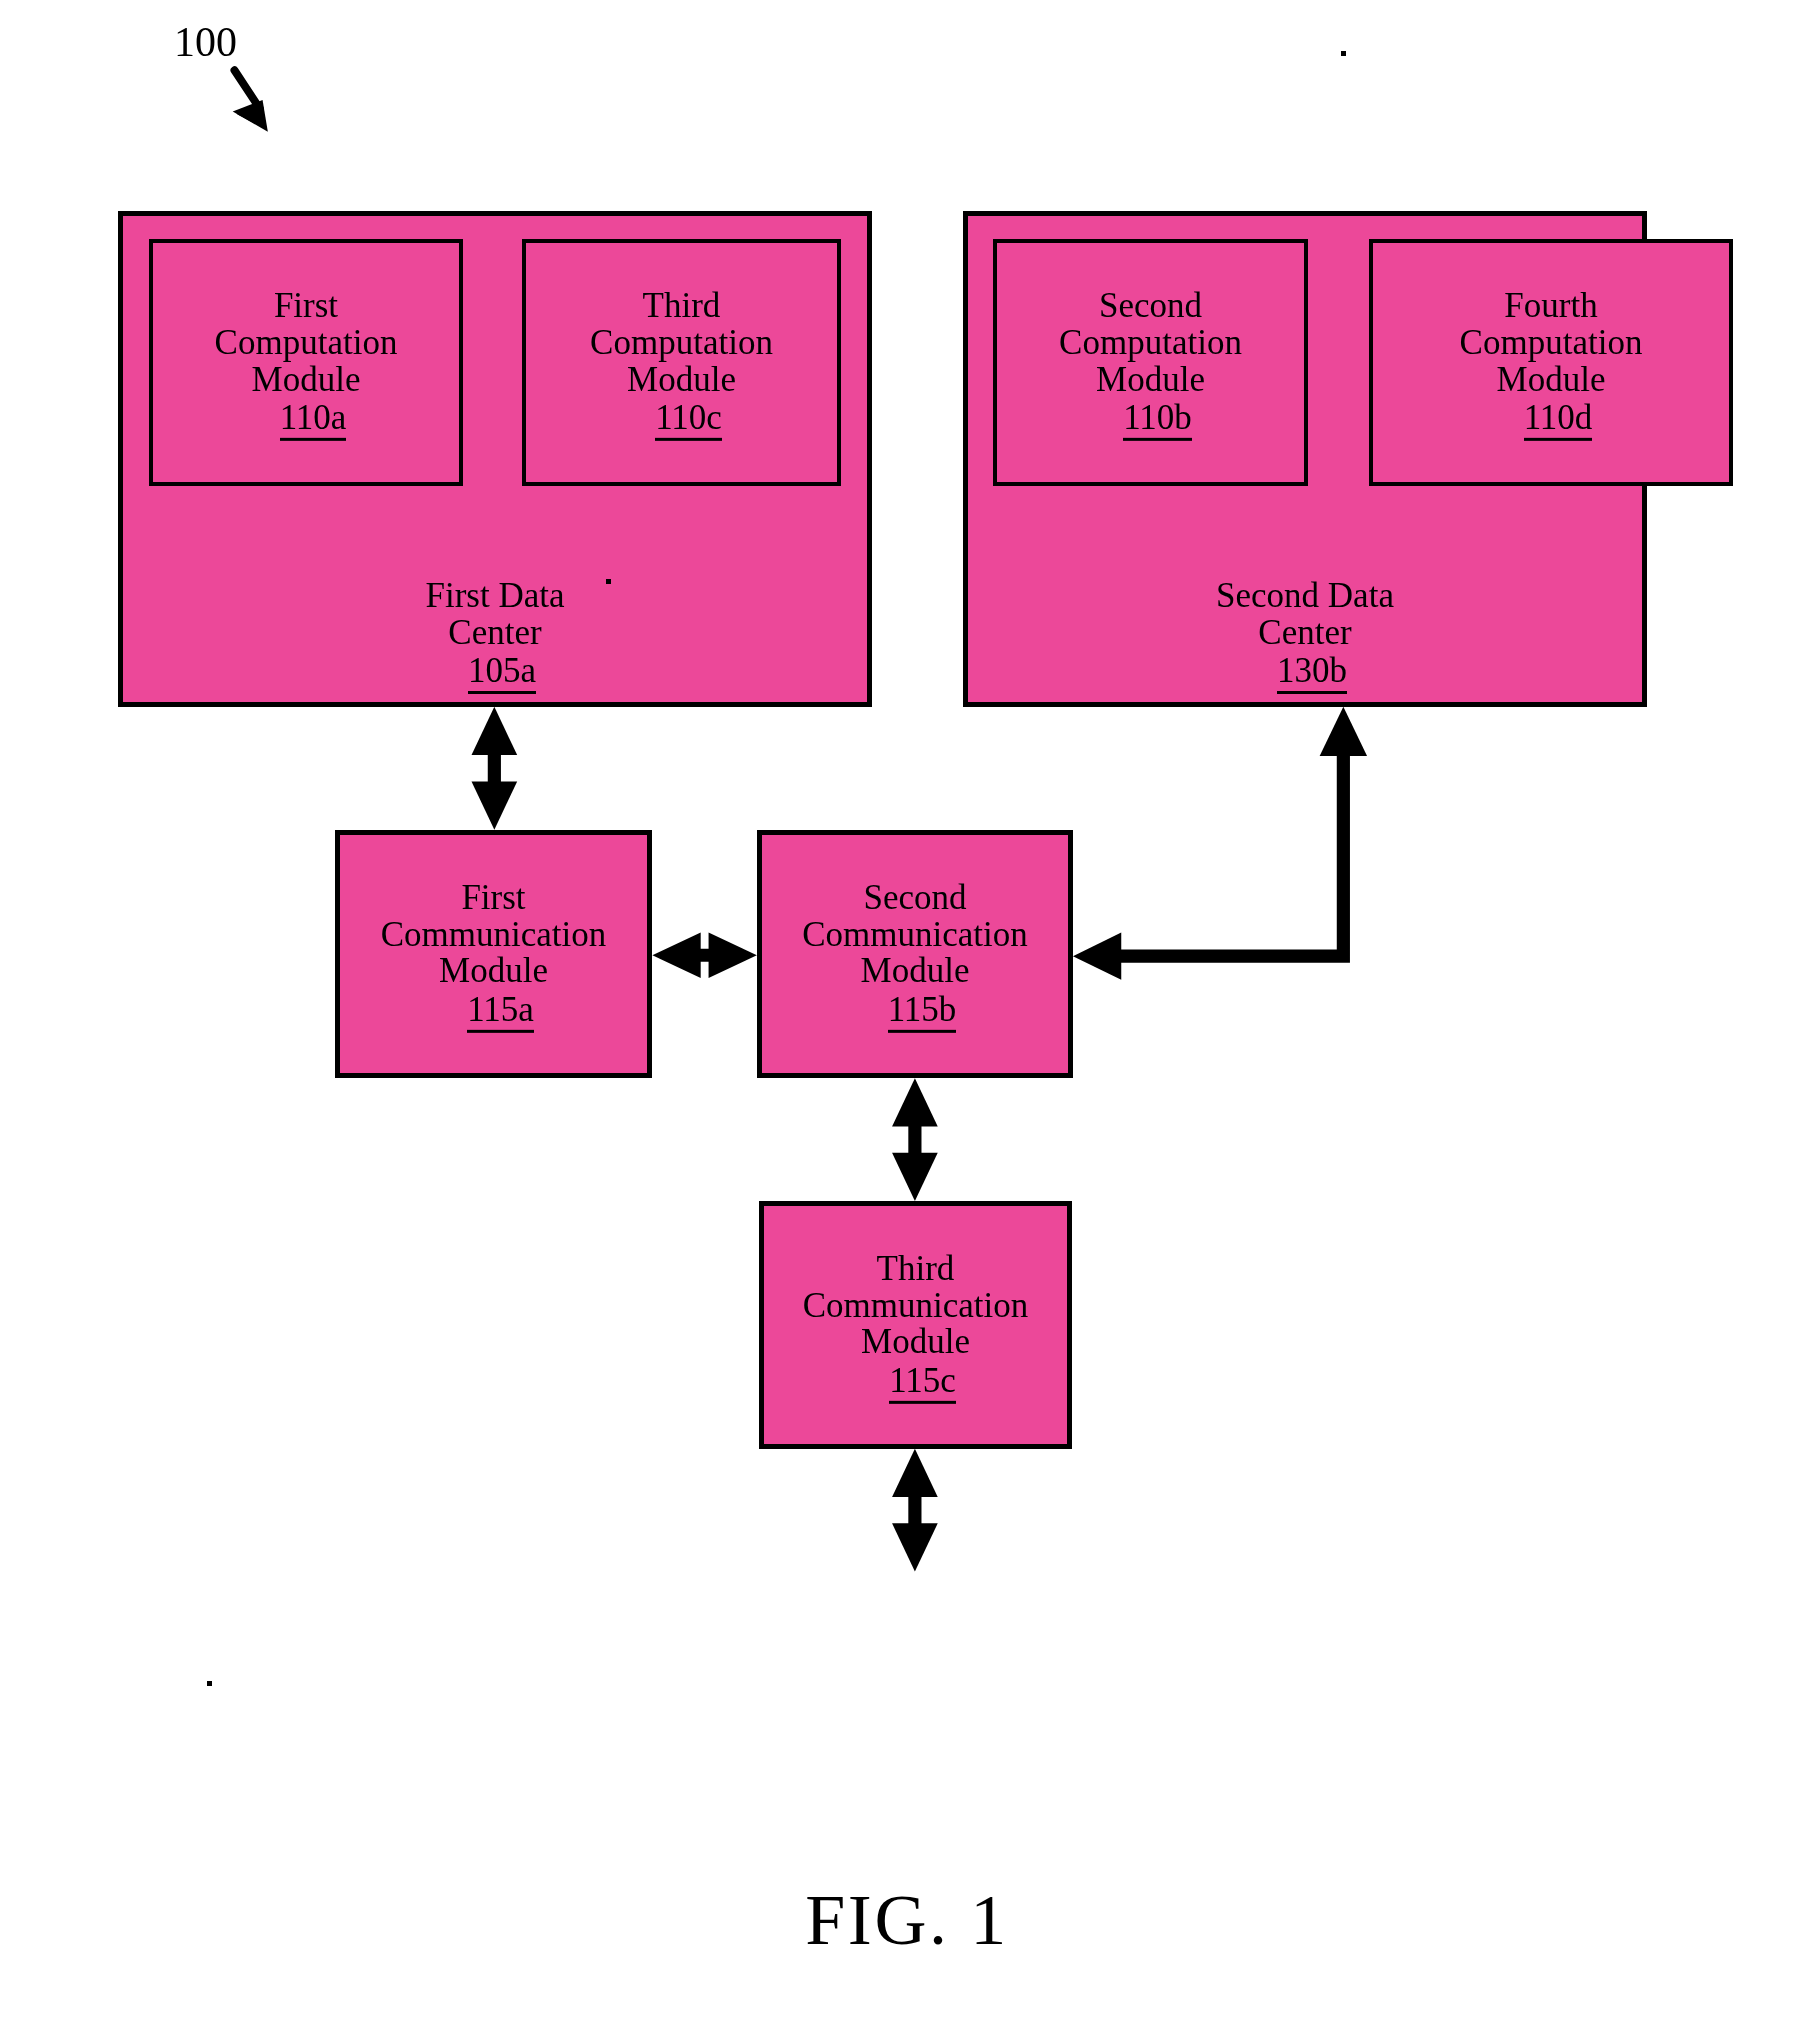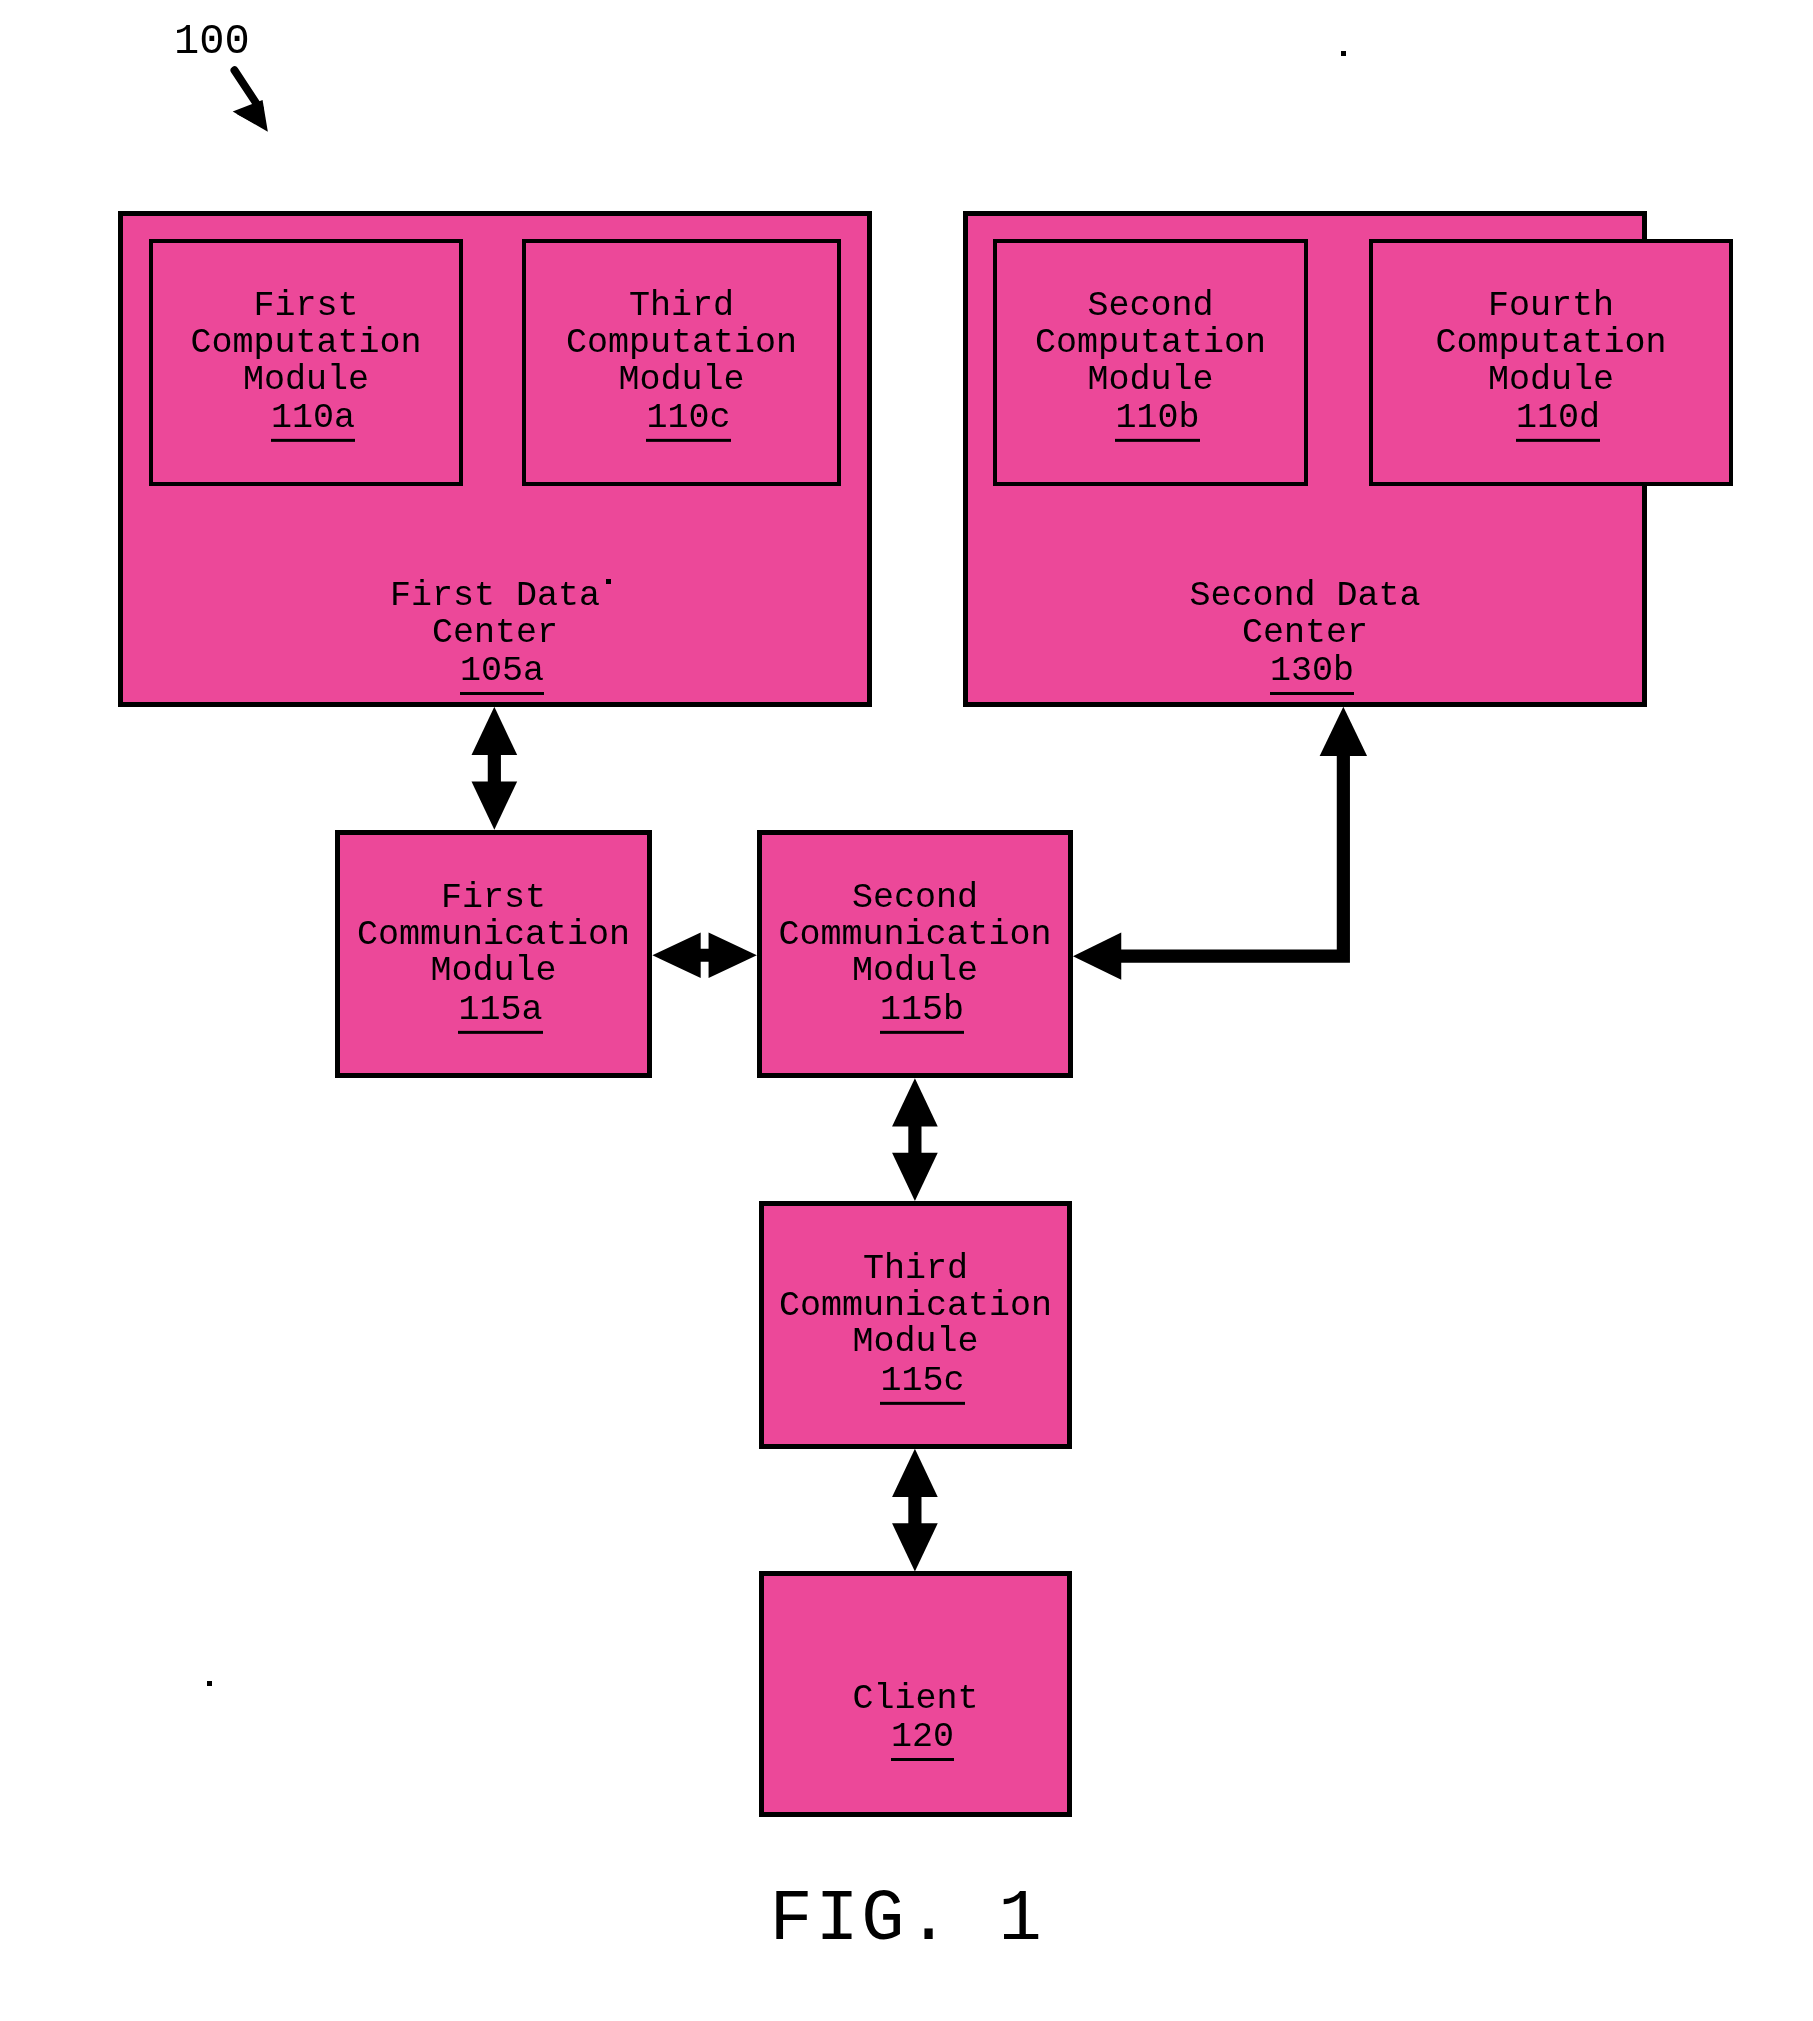--- a/index.html
+++ b/index.html
@@ -6,21 +6,21 @@
   html, body {
     margin: 0;
     padding: 0;
     background: #ffffff;
   }
   #figure-root {
     position: relative;
     width: 1814px;
     height: 2022px;
     background: #ffffff;
-    font-family: Liberation Mono, monospace;
+    font-family: Liberation Serif, serif;
     color: #000000;
     overflow: hidden;
   }
   
   .box {
     position: absolute;
     box-sizing: border-box;
     border: 5.3px solid #000000;
     background: #ec4899;
   }
@@ -172,26 +172,20 @@
 
   <div class="box" style="left:759px; top:1201px; width:313px; height:248px;">
     <div class="box-label comm-label">
       <span>Third
 Communication
 Module</span>
       <span class="ref"><span>115c</span></span>
     </div>
   </div>
 
-  <div class="box" style="left:759px; top:1571px; width:313px; height:246px;">
-    <div class="box-label" style="top:68px;">
-      <span>Client</span>
-      <span class="ref"><span>120</span></span>
-    </div>
-  </div>
 
   <svg id="connectors" viewBox="0 0 2066 2303">
 
     <g>
       <line x1="267" y1="80" x2="296" y2="124" stroke="#000" stroke-width="9" stroke-linecap="round"></line>
       <polygon points="304,148 270,130 298,116" fill="#000"></polygon>
       <polygon points="305,150 265,127 299,114" fill="#000"></polygon>
     </g>
 
     <g>

